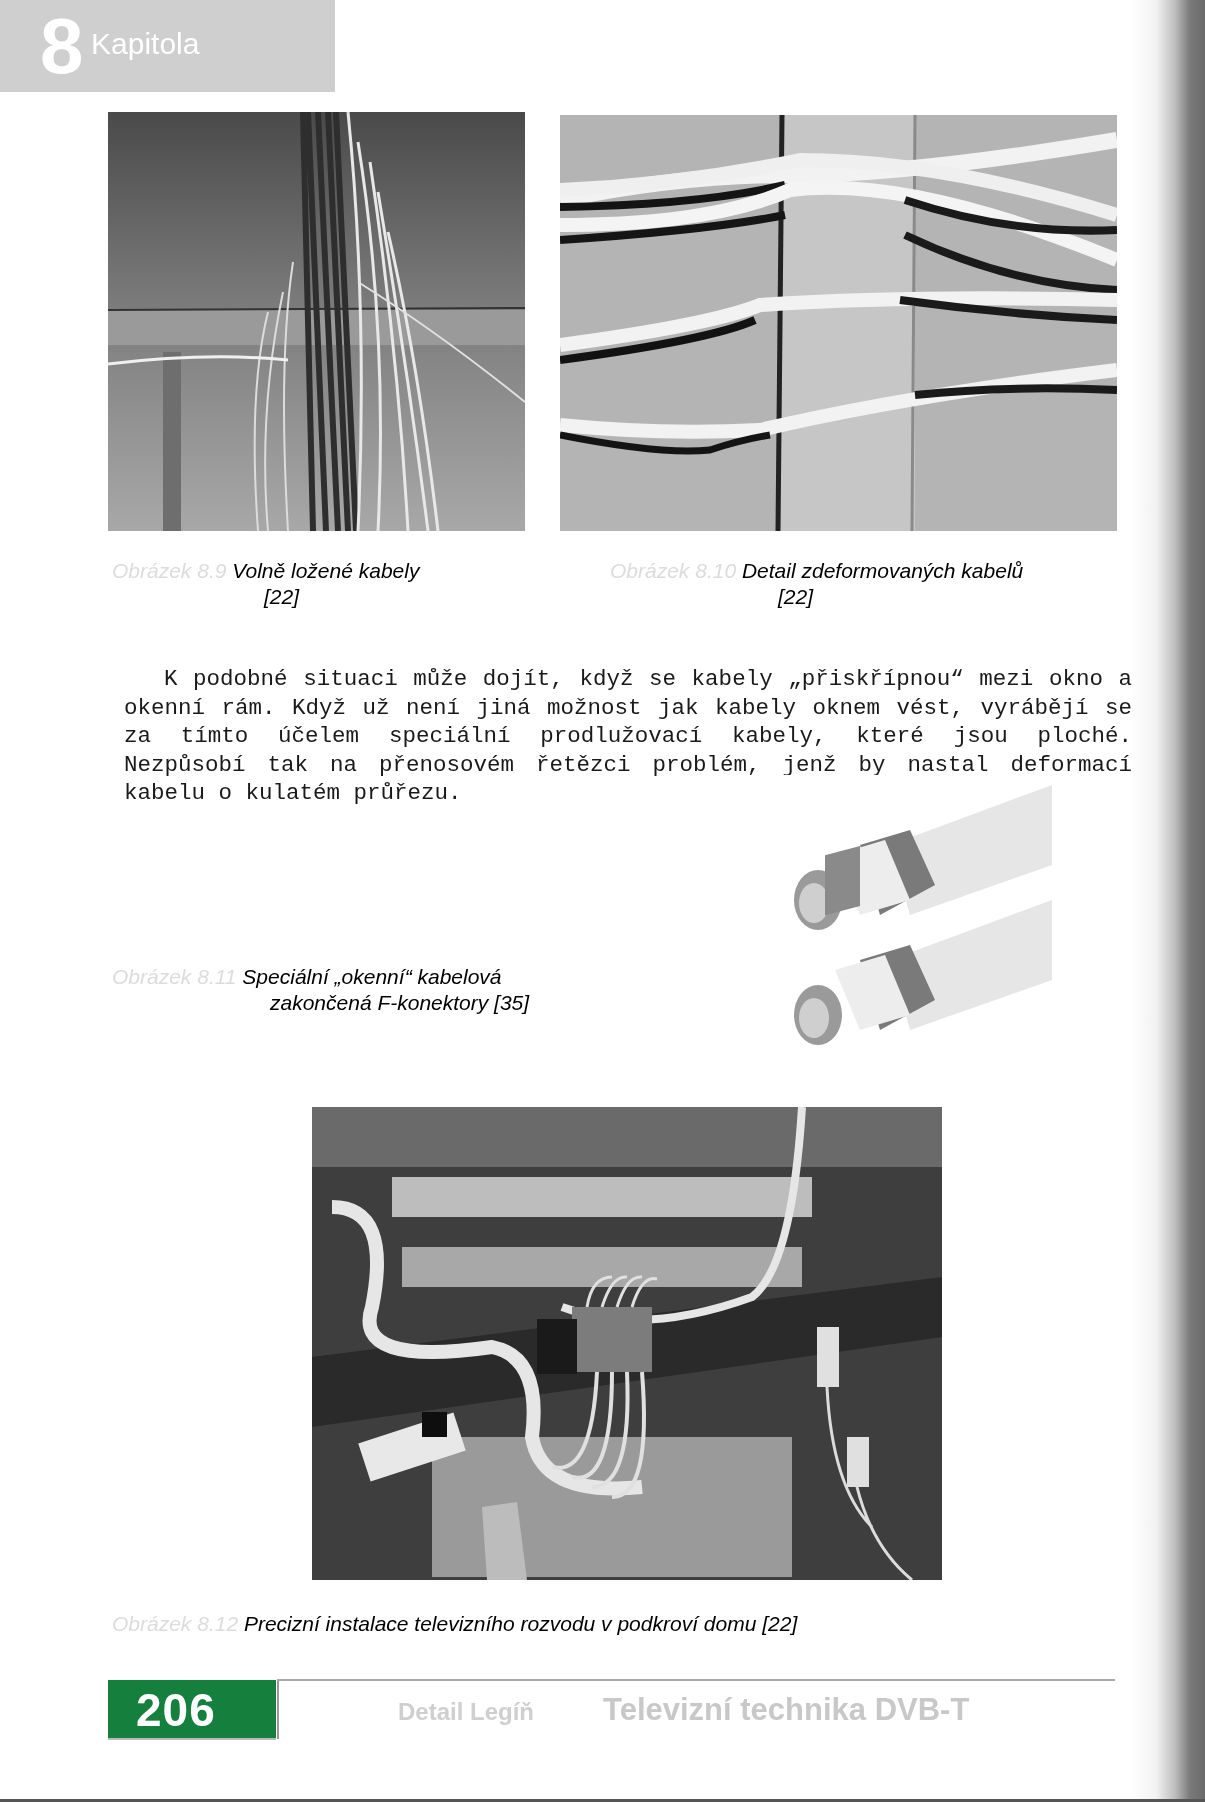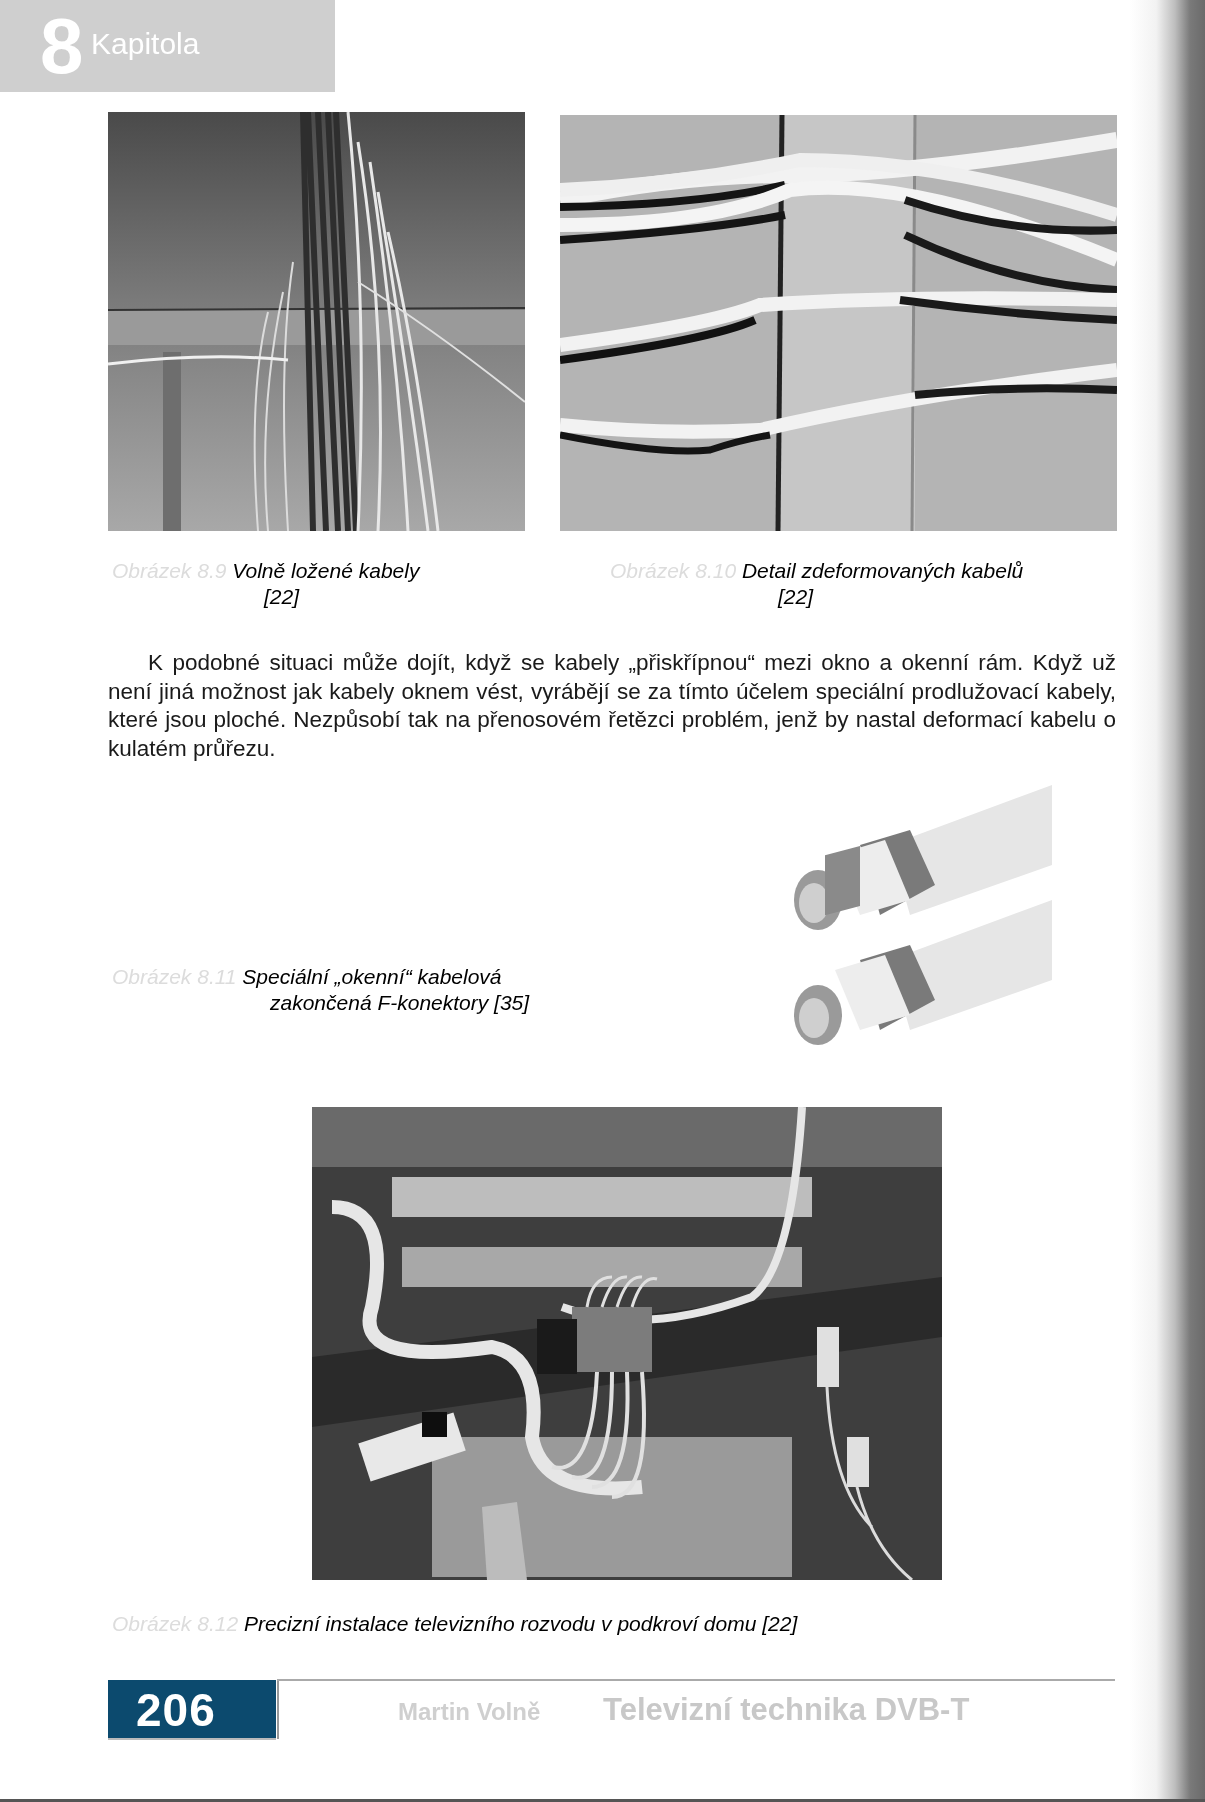--- a/index.html
+++ b/index.html
@@ -55,21 +55,21 @@
   
   .body-text {
     position: absolute; left: 108px; top: 649px; width: 1008px;
     font-size: 22.5px; line-height: 28.5px; text-align: justify; color: #1a1a1a;
     text-indent: 40px;
   }
 
   
   .footer-page {
     position: absolute; left: 108px; top: 1680px; width: 168px; height: 58px;
-    background: #0c4a6e; border-bottom: 2px solid #bbb;
+    background: #15803d; border-bottom: 2px solid #bbb;
   }
   .footer-page span {
     position: absolute; left: 28px; top: 2px; font-size: 46px; font-weight: bold;
     color: #ffffff; letter-spacing: 1px; line-height: 56px;
   }
   .footer-vline { position:absolute; left: 277px; top: 1679px; width: 2px; height: 60px; background:#999; }
   .footer-hline { position:absolute; left: 277px; top: 1679px; width: 838px; height: 2px; background:#aaa; }
   .footer-author {
     position: absolute; left: 398px; top: 1698px; font-size: 24px; color: #cfcfcf; font-weight: bold;
   }
@@ -135,21 +135,21 @@
   <span class="fig-no">Obrázek 8.9</span>
   <span class="fig-text">Volně ložené kabely</span>
   <span class="fig-text ref">[22]</span>
 </div>
 <div class="caption" id="cap2">
   <span class="fig-no">Obrázek 8.10</span>
   <span class="fig-text">Detail zdeformovaných kabelů</span>
   <span class="fig-text ref">[22]</span>
 </div>
 
-<p class="body-text" style="margin:0;">K podobné situaci může dojít, když se kabely „přiskřípnou“ mezi okno a okenní rám. Když už není jiná možnost jak kabely oknem vést, vyrábějí se za tímto účelem speciální prodlužovací kabely, které jsou ploché. Nezpůsobí tak na přenosovém řetězci problém, jenž by nastal deformací kabelu o kulatém průřezu.</p>
+<p class="body-text" style="margin:16px;font-family:Liberation Mono, monospace;">K podobné situaci může dojít, když se kabely „přiskřípnou“ mezi okno a okenní rám. Když už není jiná možnost jak kabely oknem vést, vyrábějí se za tímto účelem speciální prodlužovací kabely, které jsou ploché. Nezpůsobí tak na přenosovém řetězci problém, jenž by nastal deformací kabelu o kulatém průřezu.</p>
 
 <div class="photo" id="photo4">
   <svg viewBox="0 0 282 285" preserveAspectRatio="none">
     <rect width="282" height="285" fill="#ffffff"></rect>
     <polygon points="120,70 282,10 282,90 140,140" fill="#e6e6e6"></polygon>
     <polygon points="120,185 282,125 282,205 140,255" fill="#e6e6e6"></polygon>
 
     <polygon points="90,70 140,55 165,110 110,140" fill="#7a7a7a"></polygon>
     <polygon points="65,80 115,65 140,125 90,140" fill="#ededed"></polygon>
     <ellipse cx="48" cy="125" rx="24" ry="30" fill="#9a9a9a"></ellipse>
@@ -197,14 +197,14 @@
 <div class="caption" id="cap4">
   <span class="fig-no">Obrázek 8.12</span>
   <span class="fig-text">Precizní instalace televizního rozvodu v podkroví domu [22]</span>
 </div>
 
 <div class="footer-page">
   <span>206</span>
 </div>
 <div class="footer-vline"></div>
 <div class="footer-hline"></div>
-<div class="footer-author">Martin Volně</div>
+<div class="footer-author">Detail Legíň</div>
 <div class="footer-title">Televizní technika DVB-T</div>
 
 </body></html>

